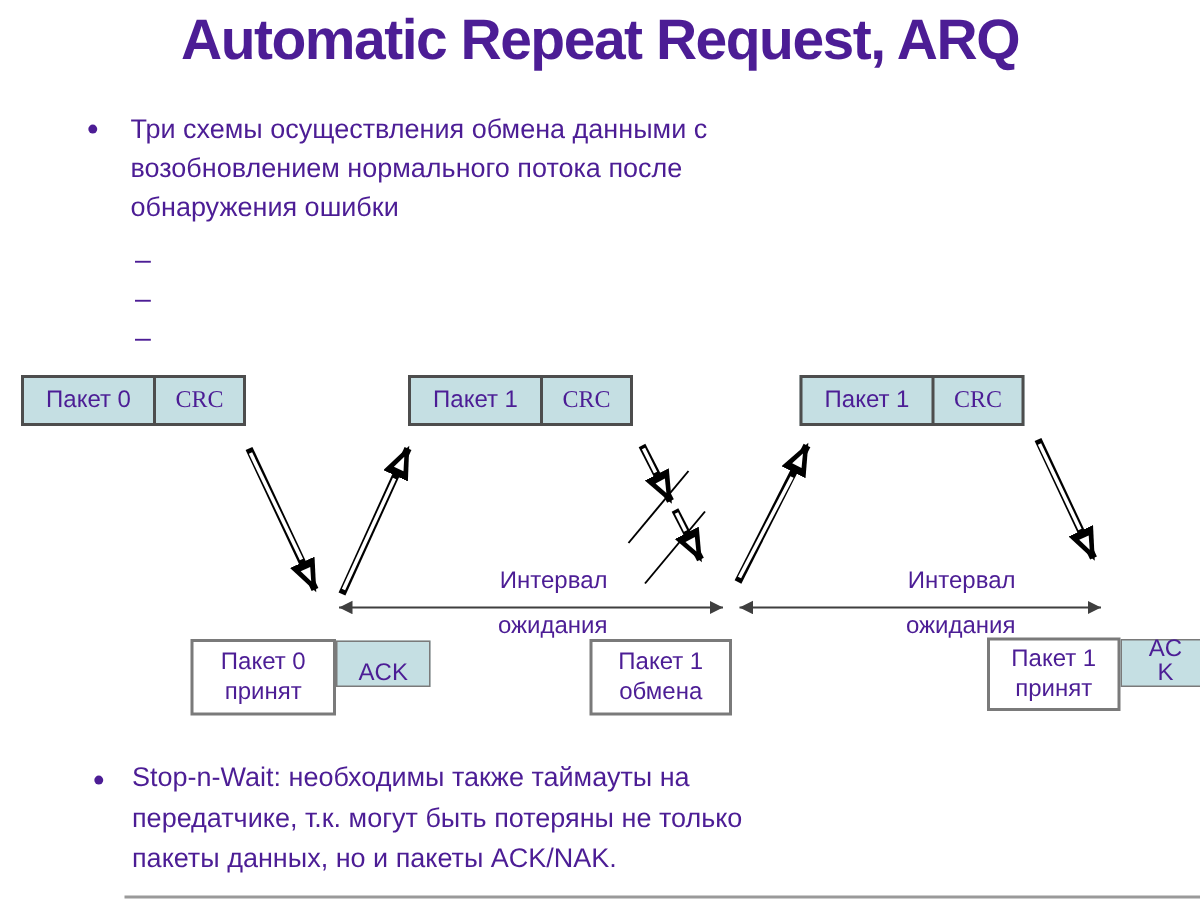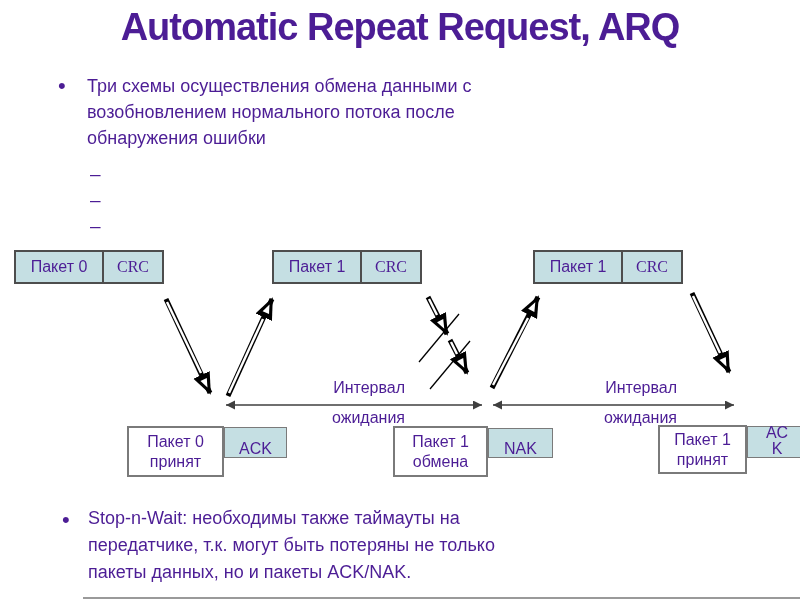--- a/index.html
+++ b/index.html
@@ -173,23 +173,20 @@
     <div>принят</div>
   </div>
   <div class="reply-box" style="left:224px;top:427px;width:63px;height:31px">
     <span>ACK</span>
   </div>
 
   <div class="event-box" style="left:393px;top:426px;width:95px;height:51px">
     <div>Пакет 1</div>
     <div>обмена</div>
   </div>
-  <div class="reply-box" style="left:488px;top:428px;width:65px;height:30px">
-    <span>NAK</span>
-  </div>
 
   <div class="event-box" style="left:658px;top:425px;width:89px;height:49px">
     <div>Пакет 1</div>
     <div>принят</div>
   </div>
   <div class="reply-box clipped" style="left:747px;top:426px;width:60px;height:32px">
     <span>ACK</span>
   </div>
 
   <span class="marker" id="footer-bullet-marker">•</span>

